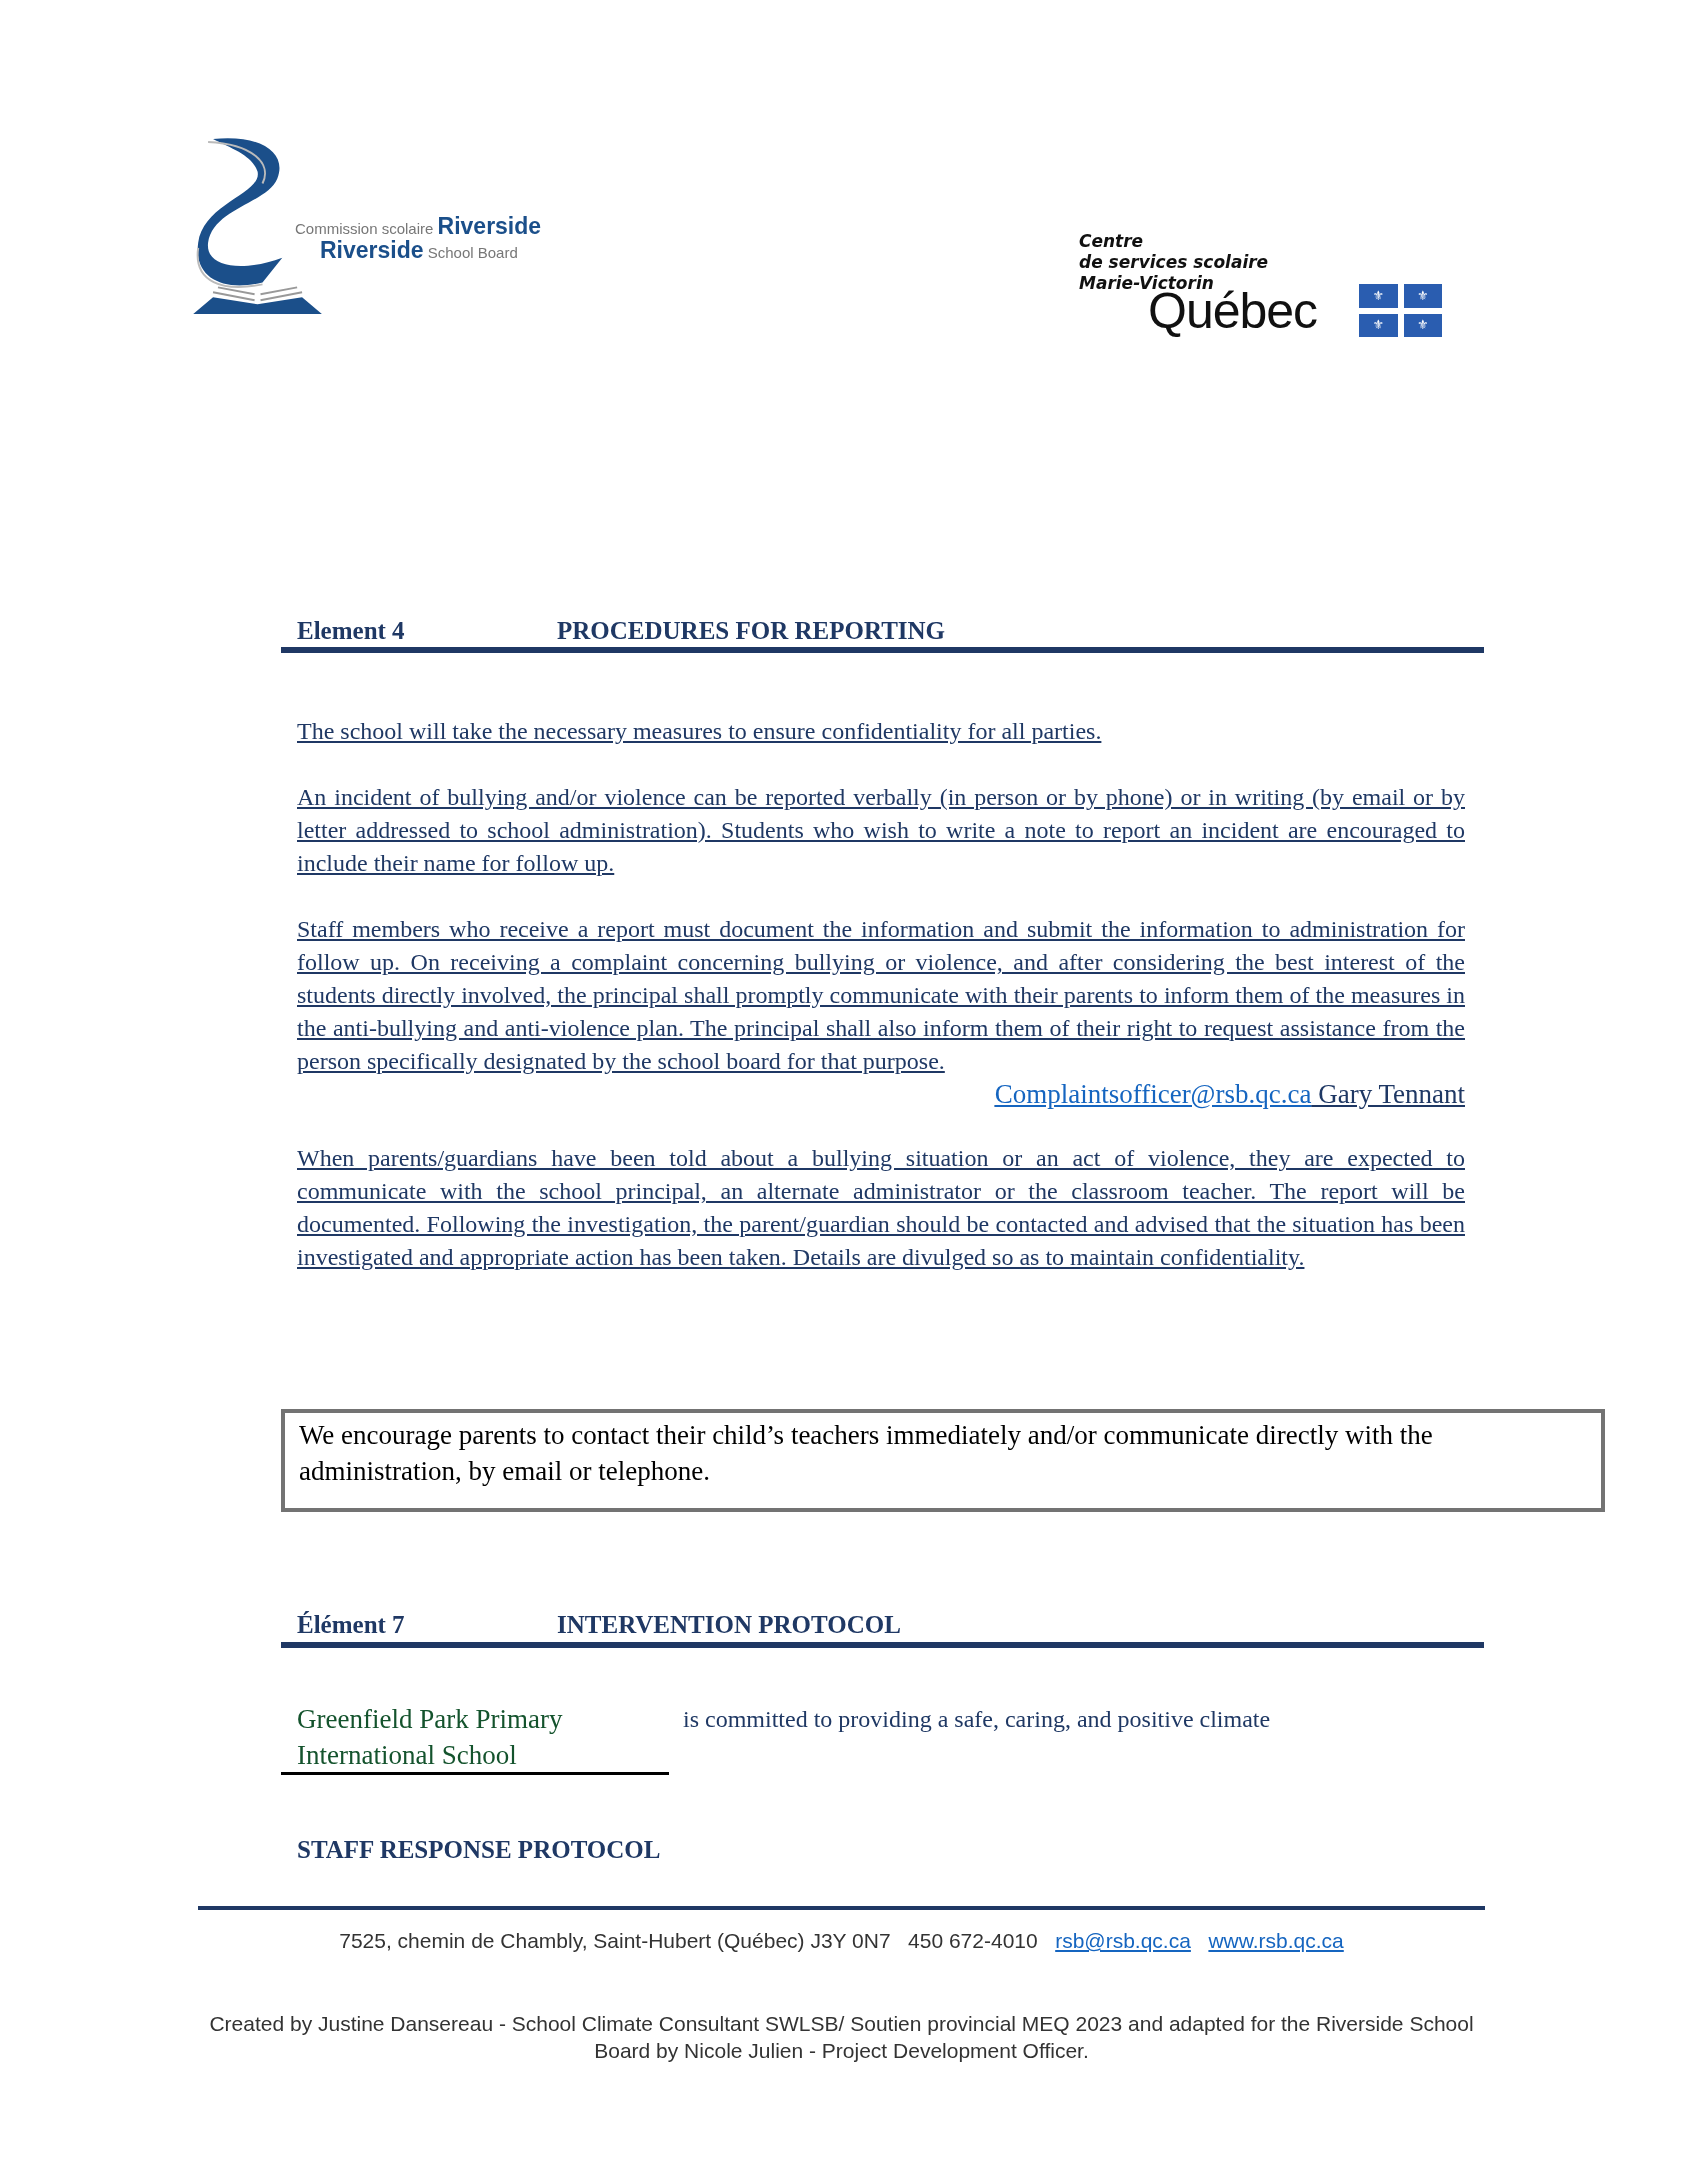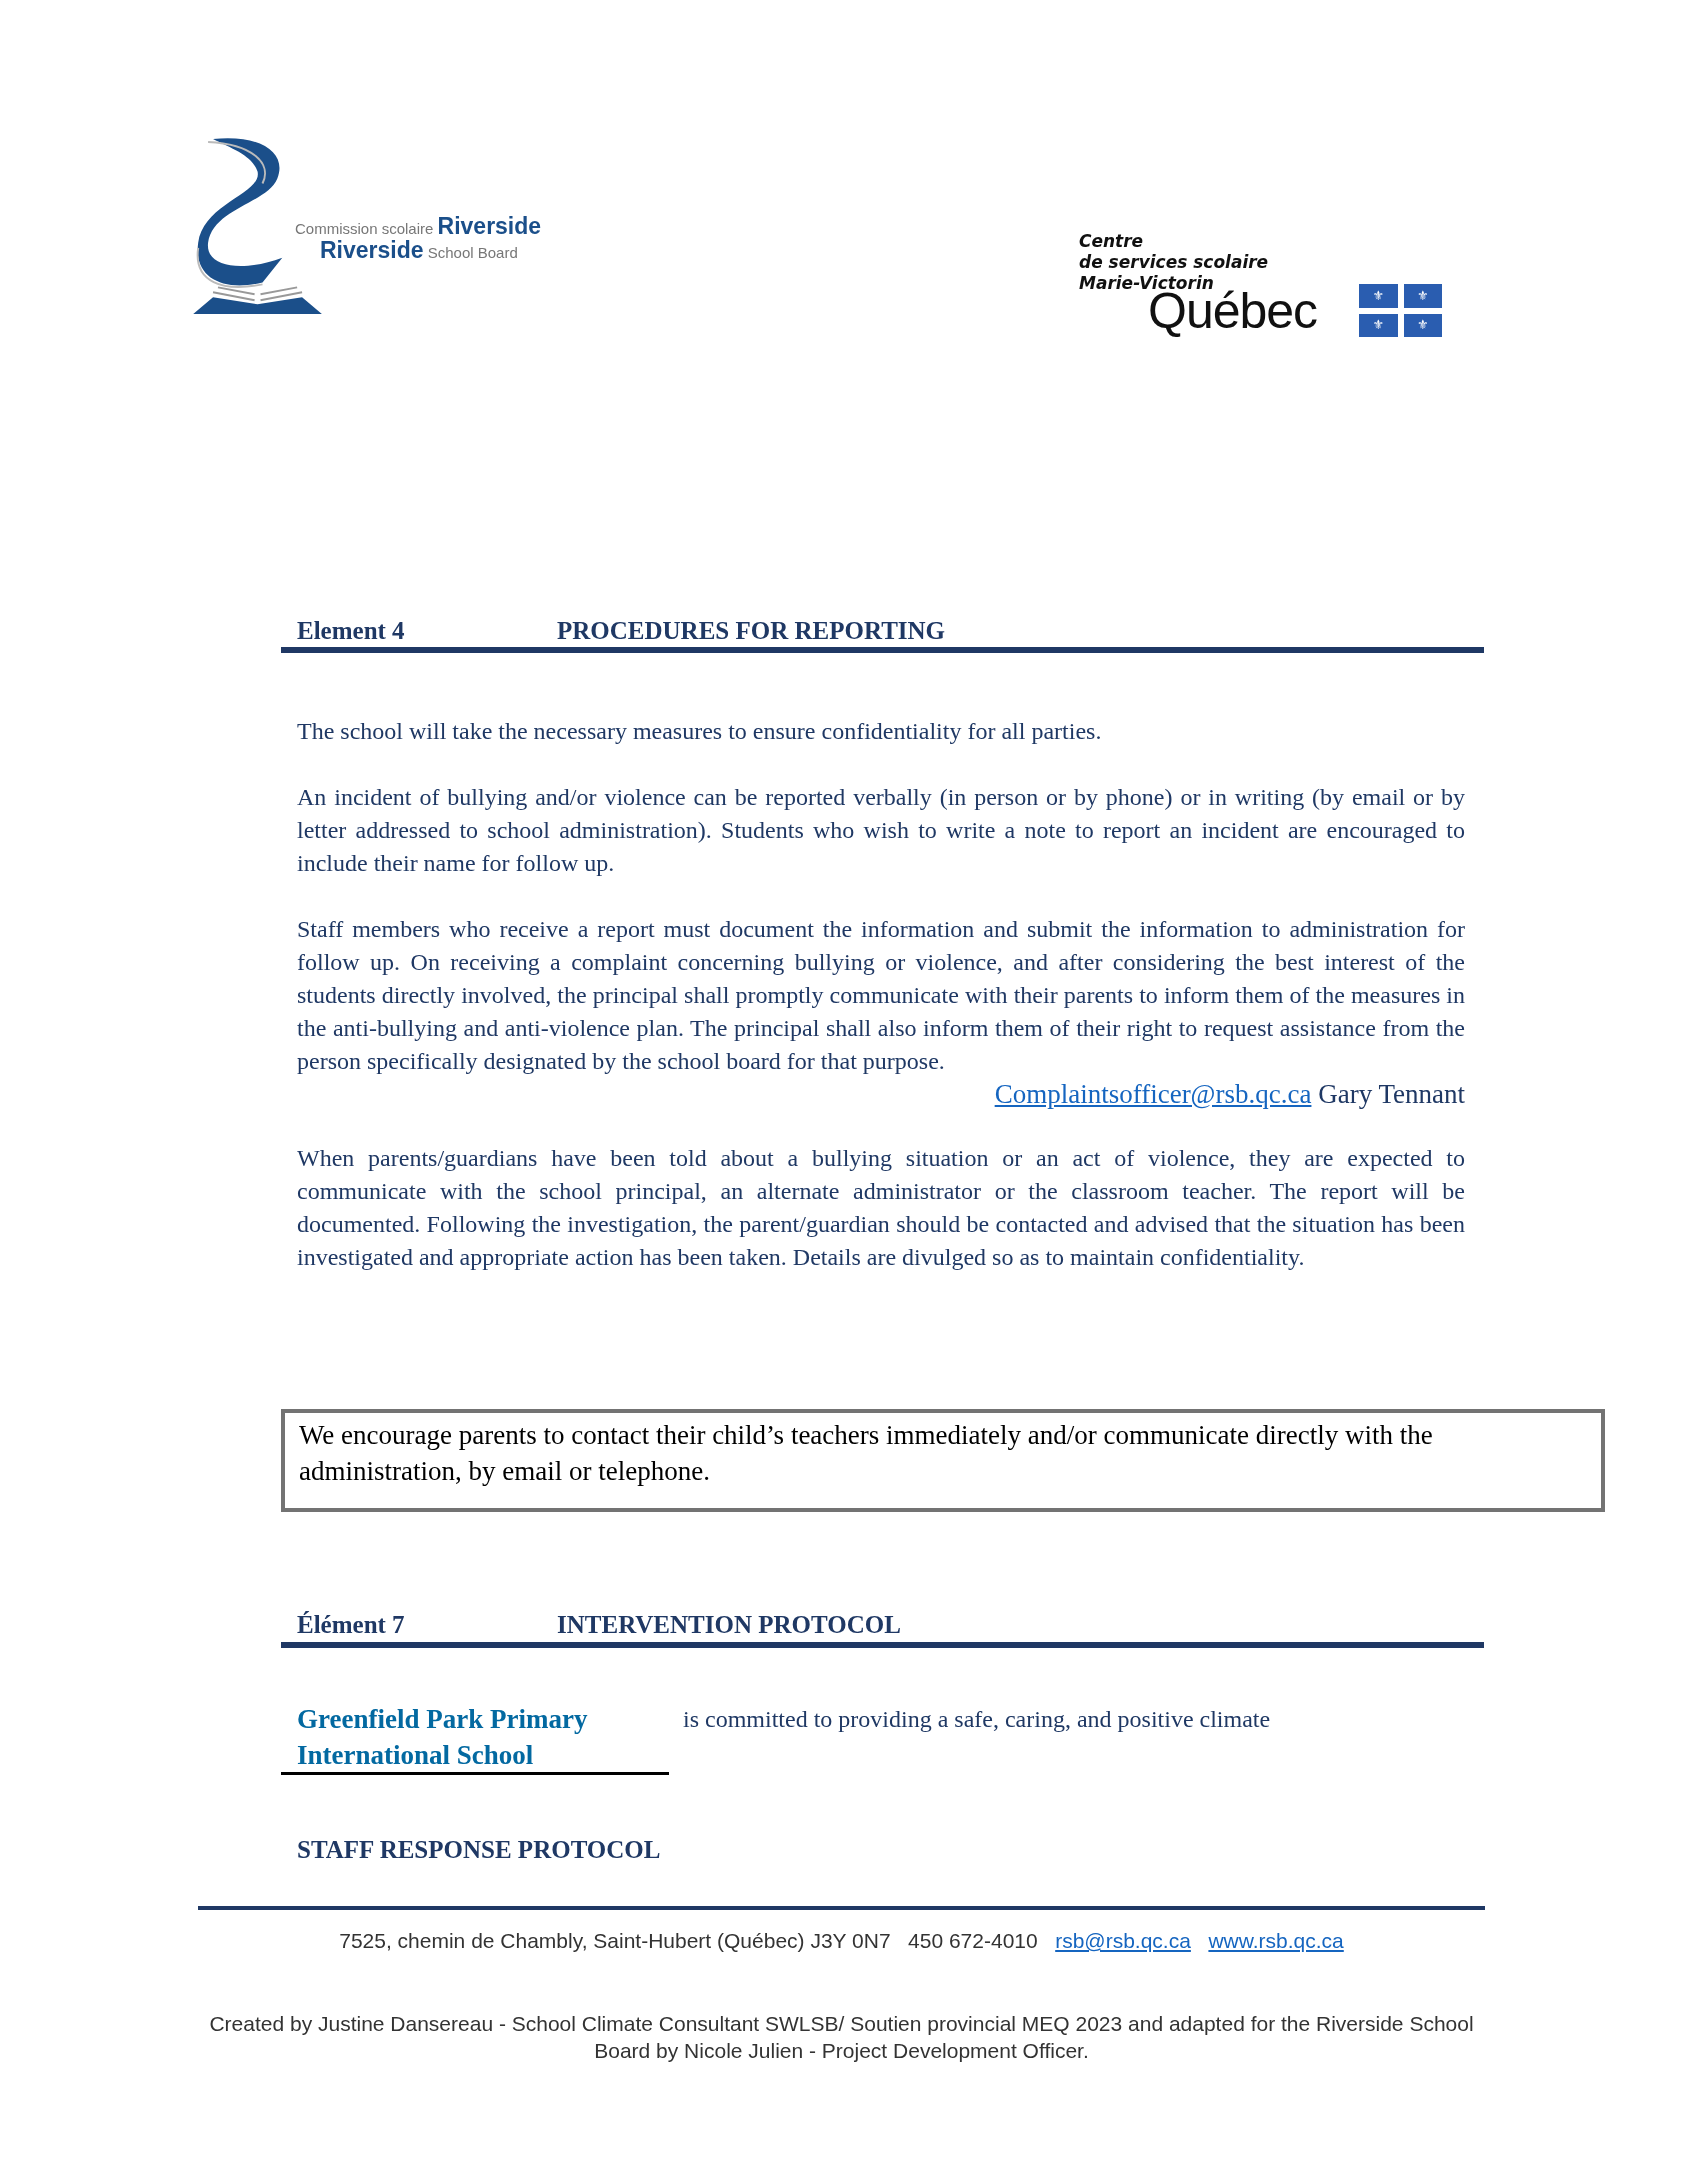--- a/index.html
+++ b/index.html
@@ -13,24 +13,24 @@
   .qc-logo { left: 1079px; top: 223px; width: 376px; height: 129px; }
   .qc-small { position: absolute; left: 0; top: 0; font-family: "DejaVu Sans", sans-serif; font-style: italic; font-weight: bold; font-size: 17px; line-height: 21px; color: #111; margin-top: 8px; }
   .qc-big { position: absolute; left: 69px; top: 59px; font-family: "Liberation Sans", sans-serif; font-size: 50px; color: #111; letter-spacing: -1px; }
   .flag { position: absolute; left: 280px; top: 61px; width: 83px; height: 53px; display: grid; grid-template-columns: 1fr 1fr; grid-template-rows: 1fr 1fr; gap: 6px; }
   .flag span { background: #2a5db0; color: #fff; font-size: 13px; display: flex; align-items: center; justify-content: center; }
   .section-head { left: 297px; width: 1188px; font-weight: bold; font-size: 25px; color: #1f3864; }
   .section-head .num { position: absolute; left: 0; }
   .section-head .title { position: absolute; left: 260px; }
   .rule { left: 281px; width: 1203px; height: 6px; background: #1f3864; }
   .para { left: 297px; width: 1168px; font-size: 24px; line-height: 33px; color: #1f3864; text-align: justify; }
-  .para p { margin: 0; }
+  .para p { margin: 0; text-decoration: underline; }
   a.link { color: #1565c0; text-decoration: underline; }
   .notice { left: 281px; top: 1409px; width: 1324px; height: 103px; border: 4px solid #737373; box-sizing: border-box; padding: 4px 12px 0 14px; font-size: 27px; line-height: 36px; color: #000; }
-  .school { left: 297px; top: 1701px; font-size: 27px; line-height: 36px; font-weight: bold; color: #0369a1; }
+  .school { left: 297px; top: 1701px; font-size: 27px; line-height: 36px; font-weight: normal; color: #14532d; }
   .school-rule { left: 281px; top: 1772px; width: 388px; height: 3px; background: #000; }
   .committed { left: 683px; top: 1701px; font-size: 24px; color: #1f3864; line-height: 36px; }
   .staff { left: 297px; top: 1836px; font-size: 25px; font-weight: bold; color: #1f3864; }
   .footer-rule { left: 198px; top: 1906px; width: 1287px; height: 4px; background: #1f3864; }
   .footer-addr { left: 0; width: 1683px; top: 1929px; text-align: center; font-family: "Liberation Sans", sans-serif; font-size: 21px; color: #333; white-space: pre; }
   .footer-addr a { color: #1565c0; text-decoration: underline; }
   .credits { left: 198px; width: 1287px; top: 2010px; text-align: center; font-family: "Liberation Sans", sans-serif; font-size: 21px; line-height: 27px; color: #333; }
 </style>
 </head>
 <body>

